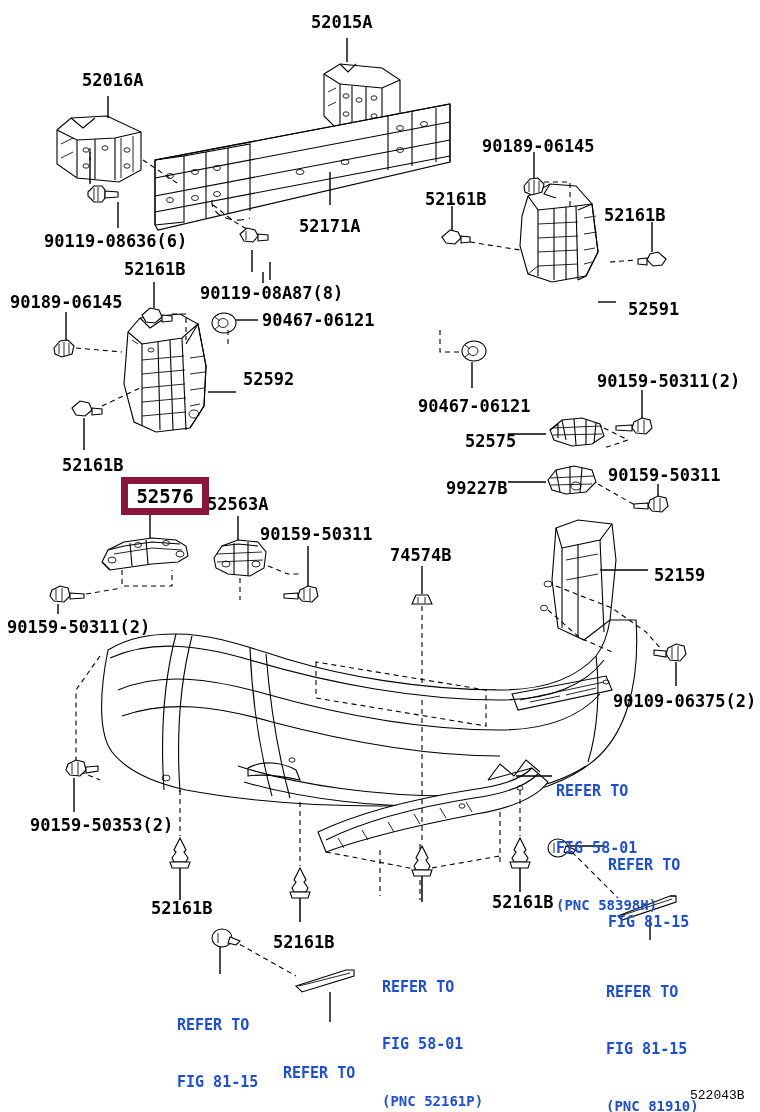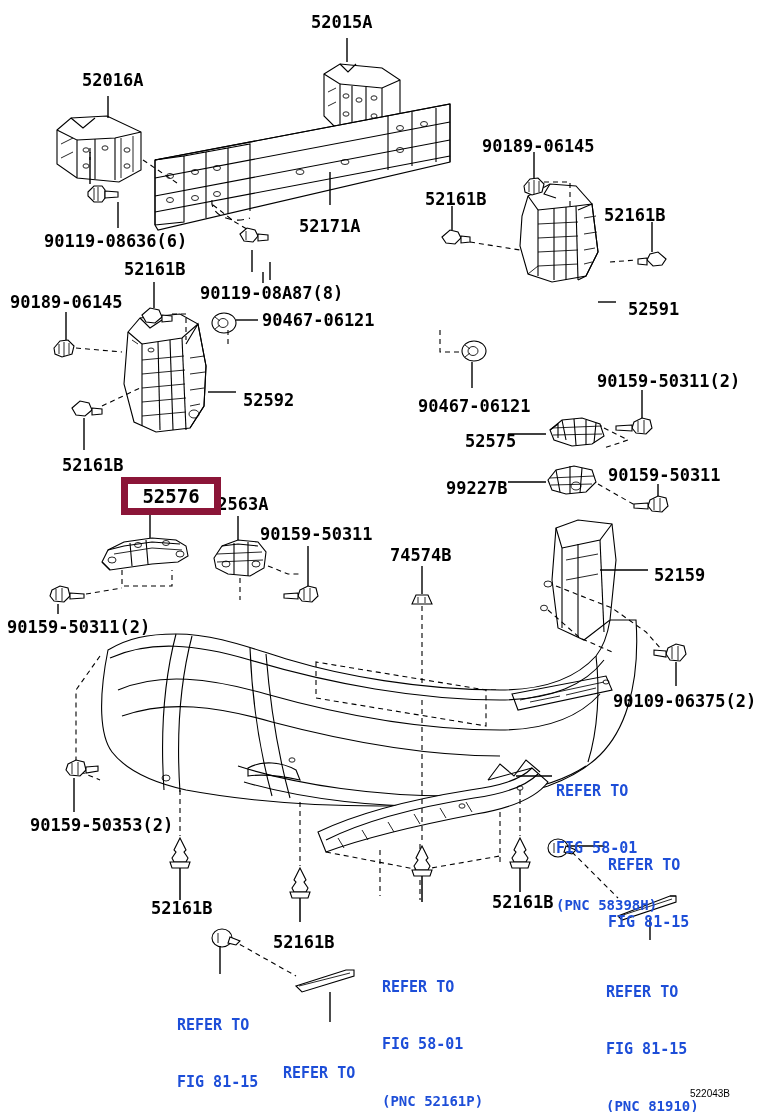--- a/index.html
+++ b/index.html
@@ -41,22 +41,22 @@
     background:#ffffff;
     box-sizing:border-box;
     display:flex;align-items:center;justify-content:center;
   }
   .hl span{
     font-family:"DejaVu Sans Mono","Liberation Mono",monospace;
     font-weight:bold;font-size:19px;color:#000;white-space:pre;
   }
   .figid{
     position:absolute;
-    font-family:Liberation Sans, sans-serif;
-    font-size:10px;font-weight:normal;color:#000;white-space:pre;
+    font-family:Liberation Mono, monospace;
+    font-size:13px;font-weight:normal;color:#000;white-space:pre;
   }
 </style>
 </head>
 <body>
 
 <div id="sheet">
 
   <svg id="art" viewBox="0 0 760 1112" xmlns="http://www.w3.org/2000/svg">
     <defs>
       <style>
@@ -478,21 +478,21 @@
   <div class="lbl" style="left:425px;top:189px;">52161B</div>
   <div class="lbl" style="left:604px;top:205px;">52161B</div>
   <div class="lbl" style="left:299px;top:216px;">52171A</div>
   <div class="lbl" style="left:44px;top:231px;">90119-08636(6)</div>
   <div class="lbl" style="left:124px;top:259px;">52161B</div>
   <div class="lbl" style="left:200px;top:283px;">90119-08A87(8)</div>
   <div class="lbl" style="left:10px;top:292px;">90189-06145</div>
   <div class="lbl" style="left:262px;top:310px;">90467-06121</div>
   <div class="lbl" style="left:620px;top:299px;margin-left:8px;">52591</div>
   <div class="lbl" style="left:597px;top:371px;">90159-50311(2)</div>
-  <div class="lbl" style="left:243px;top:390px;">52592</div>
+  <div class="lbl" style="left:243px;top:369px;">52592</div>
   <div class="lbl" style="left:418px;top:396px;">90467-06121</div>
   <div class="lbl" style="left:465px;top:431px;">52575</div>
   <div class="lbl" style="left:62px;top:455px;">52161B</div>
   <div class="lbl" style="left:446px;top:478px;">99227B</div>
   <div class="lbl" style="left:608px;top:465px;">90159-50311</div>
   <div class="lbl" style="left:207px;top:494px;">52563A</div>
   <div class="lbl" style="left:260px;top:524px;">90159-50311</div>
   <div class="lbl" style="left:390px;top:545px;">74574B</div>
   <div class="lbl" style="left:654px;top:565px;text-align:center;">52159</div>
   <div class="lbl" style="left:7px;top:617px;">90159-50311(2)</div>
@@ -529,19 +529,19 @@
     <div>REFER TO</div>
     <div>FIG 81-15</div>
   </div>
 
   <div class="refer" style="left:283px;top:1026px;">
     <div>REFER TO</div>
     
     
   </div>
 
-  <div class="hl" style="left:121px;top:477px;width:100px;height:38px;">
+  <div class="hl" style="left:121px;top:477px;width:88px;height:38px;">
     <span>52576</span>
   </div>
 
   <div class="figid" style="left:690px;top:1088px;">522043B</div>
 
 </div>
 
 </body></html>

